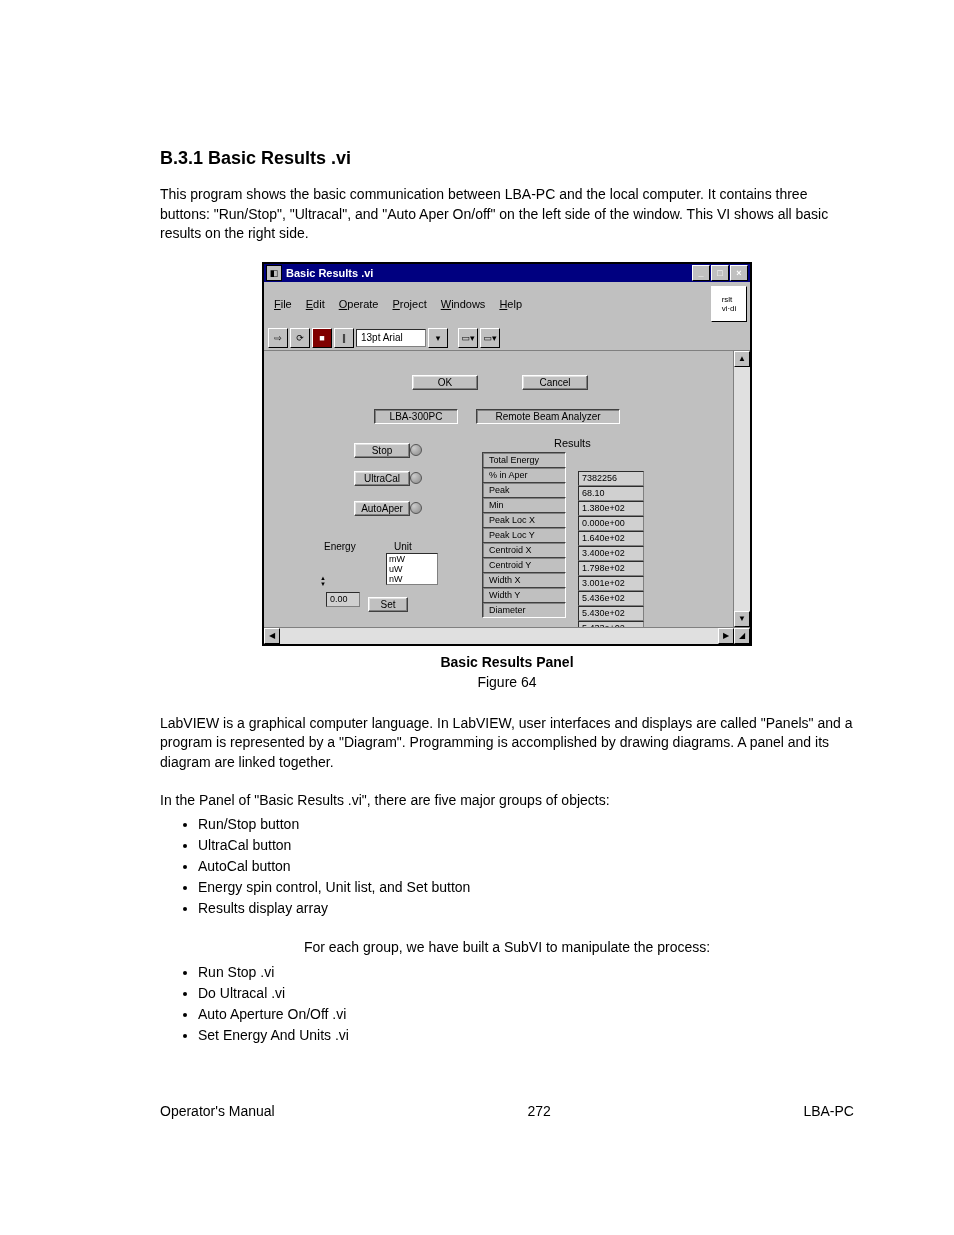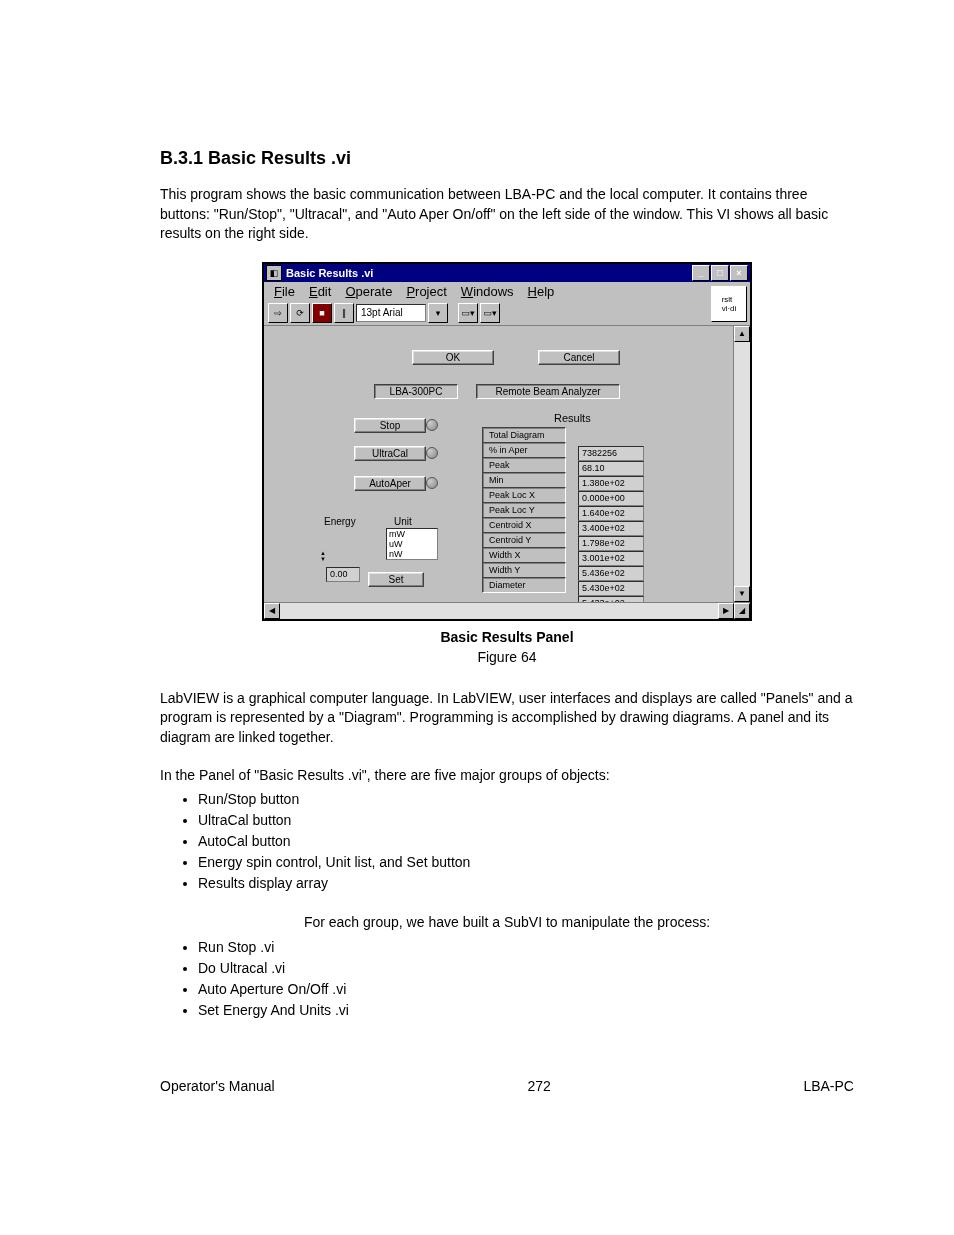--- a/index.html
+++ b/index.html
@@ -66,21 +66,21 @@
     border-right: 1px solid #000;
     border-bottom: 1px solid #000;
     display:flex;align-items:center;justify-content:center;
     font-size:9px;font-weight:bold;font-family:Arial;
   }
   .menubar {
     display:flex; gap:2px;
     padding: 1px 4px;
     background:#c0c0c0;
   }
-  .menubar span { padding: 1px 6px; font-size:13px; }
+  .menubar span { padding: 15px 6px; font-size:11px; }
   .menubar span u { text-decoration: underline; }
   .toolbar {
     display:flex; align-items:center; gap:2px;
     padding: 2px 4px;
     background:#c0c0c0;
     border-bottom:1px solid #808080;
   }
   .tool-btn {
     width:18px;height:18px;
     border-top:1px solid #fff;border-left:1px solid #fff;
@@ -130,21 +130,21 @@
     background:#c0c0c0;
     border-top:1px solid #fff;border-left:1px solid #fff;
     border-right:1px solid #000;border-bottom:1px solid #000;
     display:flex;align-items:center;justify-content:center;font-size:8px;
   }
   .btn3d, .label3d {
     border-top:1px solid #fff;border-left:1px solid #fff;
     border-right:1px solid #404040;border-bottom:1px solid #404040;
     background:#c0c0c0;
     font-size:10px;
-    padding:1px 12px;
+    padding:1px 4px;
     display:inline-flex;align-items:center;justify-content:center;
     box-shadow: inset -1px -1px 0 #808080, inset 1px 1px 0 #e0e0e0;
   }
   .sunken {
     border-top:1px solid #404040;border-left:1px solid #404040;
     border-right:1px solid #fff;border-bottom:1px solid #fff;
     background:#c0c0c0;
     font-size:10px;
     padding:1px 6px;
     display:inline-flex;align-items:center;
@@ -263,21 +263,21 @@
           <div style="font-size:9px;padding:0 2px;">nW</div>
         </div>
         <div class="row" style="left:104px; top:246px;">
           <span class="btn3d" style="min-width:30px;">Set</span>
         </div>
 
         <div style="position:absolute; left:290px; top:86px; font-size:11px;">Results</div>
 
         <div id="results-block" style="position:absolute; left:218px; top:102px;">
             <div style="display: flex; align-items: center; height: 14px; margin-bottom: 1px;">
-              <span class="sunken" style="min-width: 70px; height: 12px; font-size: 9px;">Total Diagram</span>
+              <span class="sunken" style="min-width: 70px; height: 12px; font-size: 9px;">Total Energy</span>
               <span style="width: 12px;"></span>
               <span class="val-field">7382256</span>
             </div>
             <div style="display: flex; align-items: center; height: 14px; margin-bottom: 1px;">
               <span class="sunken" style="min-width: 70px; height: 12px; font-size: 9px; padding-left: 6px;">% in Aper</span>
               <span style="width: 12px;"></span>
               <span class="val-field">68.10</span>
             </div>
             <div style="display: flex; align-items: center; height: 14px; margin-bottom: 1px;">
               <span class="sunken" style="min-width: 70px; height: 12px; font-size: 9px;">Peak</span>

